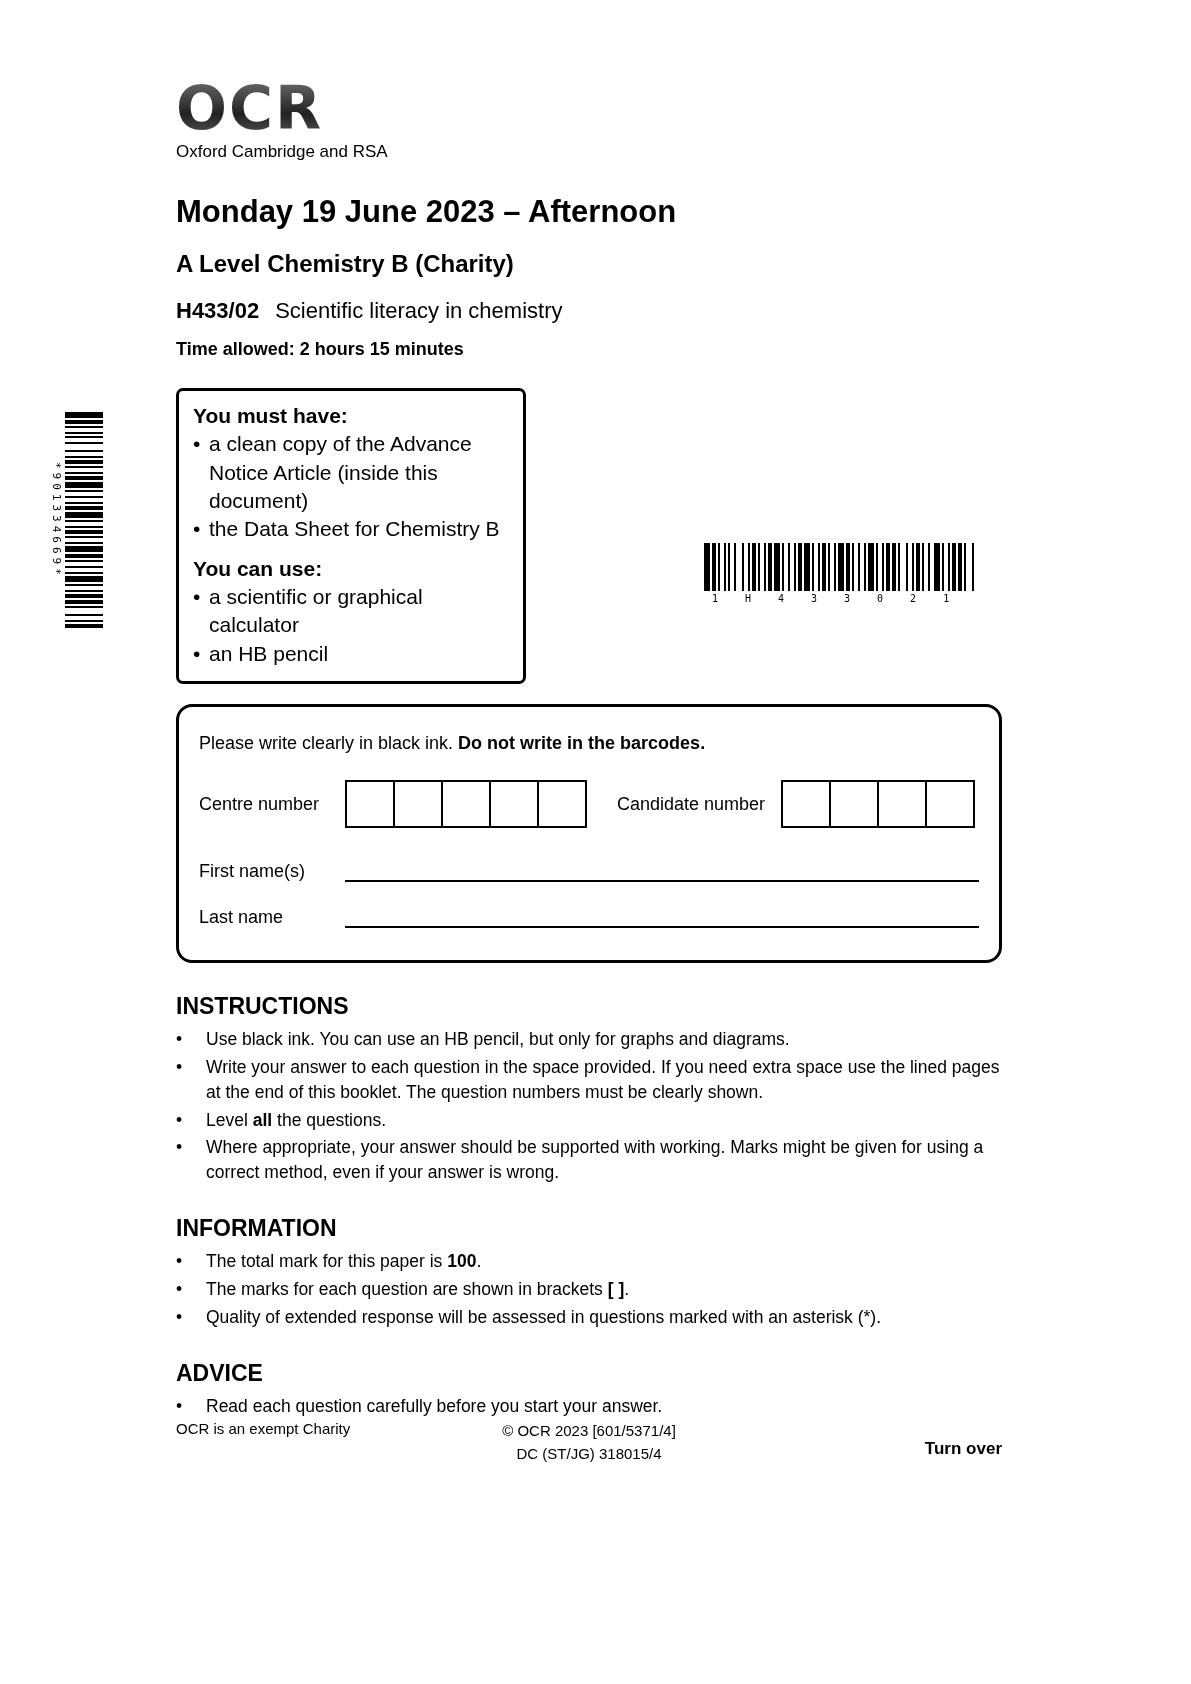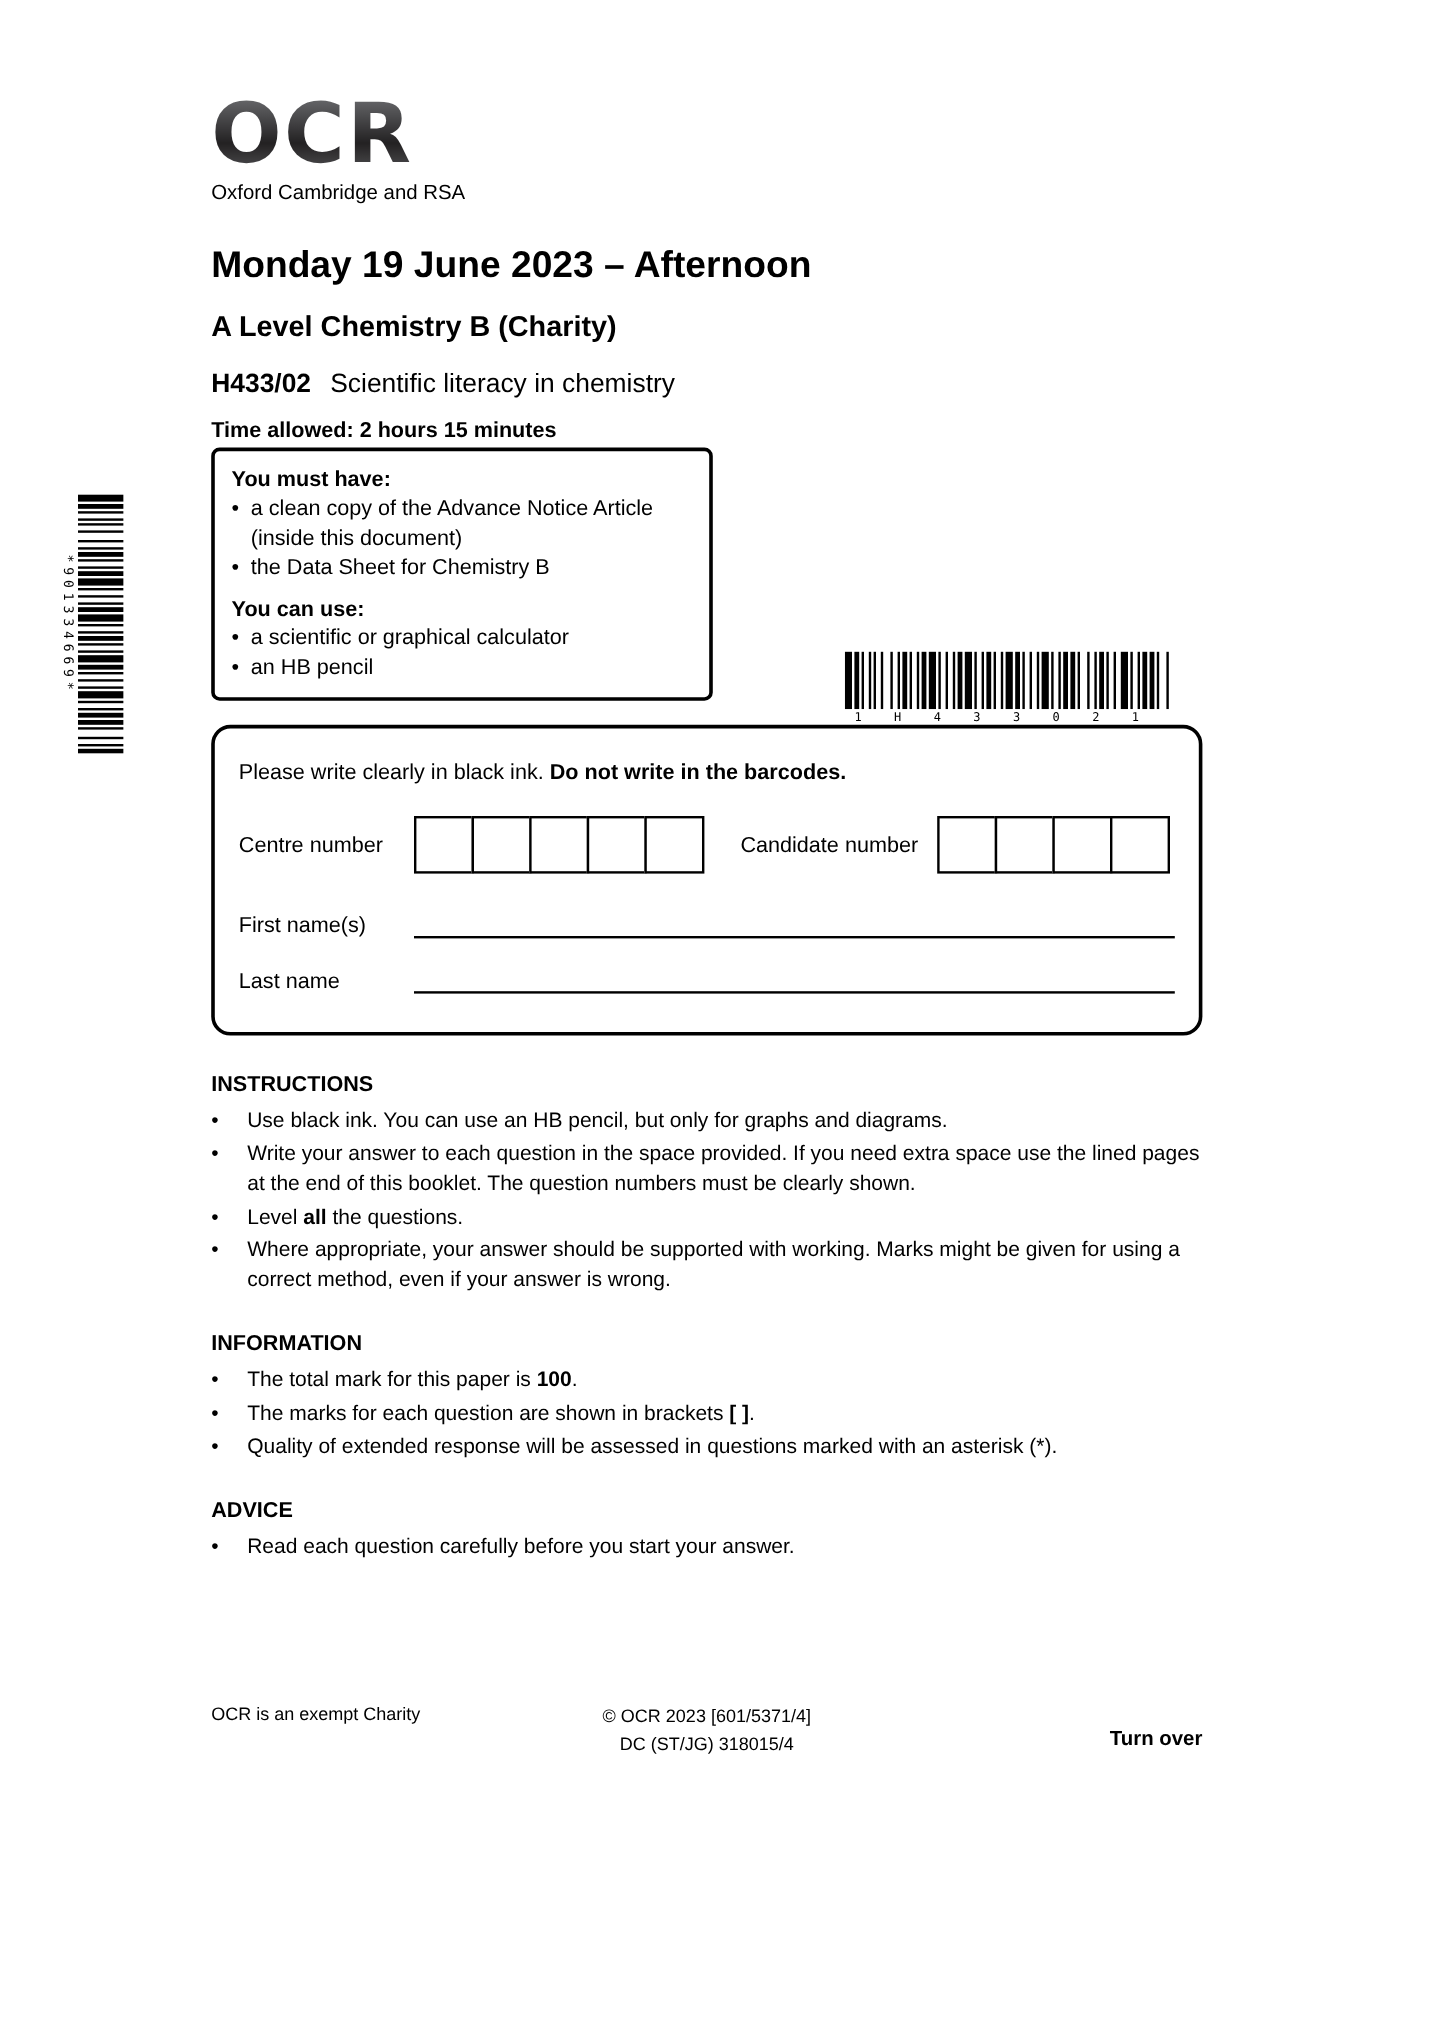--- a/index.html
+++ b/index.html
@@ -7,38 +7,38 @@
   html,body { background:#fff; }
   .page {
     position:relative; width:1191px; height:1684px; background:#fff;
     font-family:"Liberation Sans", sans-serif; color:#000; overflow:hidden;
   }
   .content { position:absolute; left:176px; top:78px; width:826px; }
 
   
   .logo {
     display:inline-block; font-family:"DejaVu Sans", sans-serif;
-    font-weight:bold; font-size:69px; line-height:1; letter-spacing:2px;
+    font-weight:bold; font-size:60px; line-height:1; letter-spacing:2px;
     color:#3d3d3f;
     background:linear-gradient(180deg,#6d6e71 0%,#232122 60%,#565658 100%);
     -webkit-background-clip:text; background-clip:text;
     -webkit-text-fill-color:transparent;
   }
   .tagline { font-size:17px; margin-top:4px; color:#000; }
 
   .title   { margin-top:32px; font-size:31px; font-weight:bold; }
   .subtitle{ margin-top:20px; font-size:24px; font-weight:bold; }
   .paperline { margin-top:20px; font-size:22px; }
   .paperline .code { font-weight:bold; margin-right:16px; }
   .time { margin-top:15px; font-size:18px; font-weight:bold; }
 
   
   .materials {
-    margin-top:4px; width:418px; border:3px solid #000; border-radius:7px;
-    padding:11px 14px 13px 14px; font-size:18px; line-height:1.35;
+    margin-top:28px; width:350px; border:3px solid #000; border-radius:7px;
+    padding:11px 14px 13px 14px; font-size:21px; line-height:1.35;
   }
   .materials .label { font-weight:bold; }
   .m-item { display:flex; }
   .m-item .dot { flex:0 0 16px; }
   .dot::before { content:"\2022"; }
   .materials .gap { height:11px; }
 
   
   .vbarcode { position:absolute; left:48px; top:412px; height:216px; display:flex; }
   .vtext {
@@ -68,21 +68,21 @@
   .cells { display:flex; }
   .cell { width:50px; height:48px; border:2px solid #000; background:#fff; margin-left:-2px; }
   .cell:first-child { margin-left:0; }
   .namerow { display:flex; align-items:flex-end; margin-top:32px; }
   .namerow .lbl { font-size:18px; flex:0 0 146px; }
   .nameline { flex:1; border-bottom:2px solid #000; height:22px; }
   .namerow + .namerow { margin-top:24px; }
 
   
   .sec { margin-top:30px; }
-  .sec h3 { font-size:18px; font-weight:bold; margin-bottom:7px; }
+  .sec h3 { font-size:23px; font-weight:bold; margin-bottom:7px; }
   .b-item { display:flex; font-size:17.5px; line-height:1.42; margin-top:3px; }
   .b-item .dot { flex:0 0 30px; }
 
   
   .footer { position:absolute; left:176px; top:1420px; width:826px; font-size:15px; }
   .f-left div { line-height:1.5;text-align:center; }
   .f-center { position:absolute; left:0; right:0; top:0; text-align:left; }
   .f-right { position:absolute; right:0; top:19px; font-weight:bold; font-size:17px; }
 
   b { font-weight:bold; }

